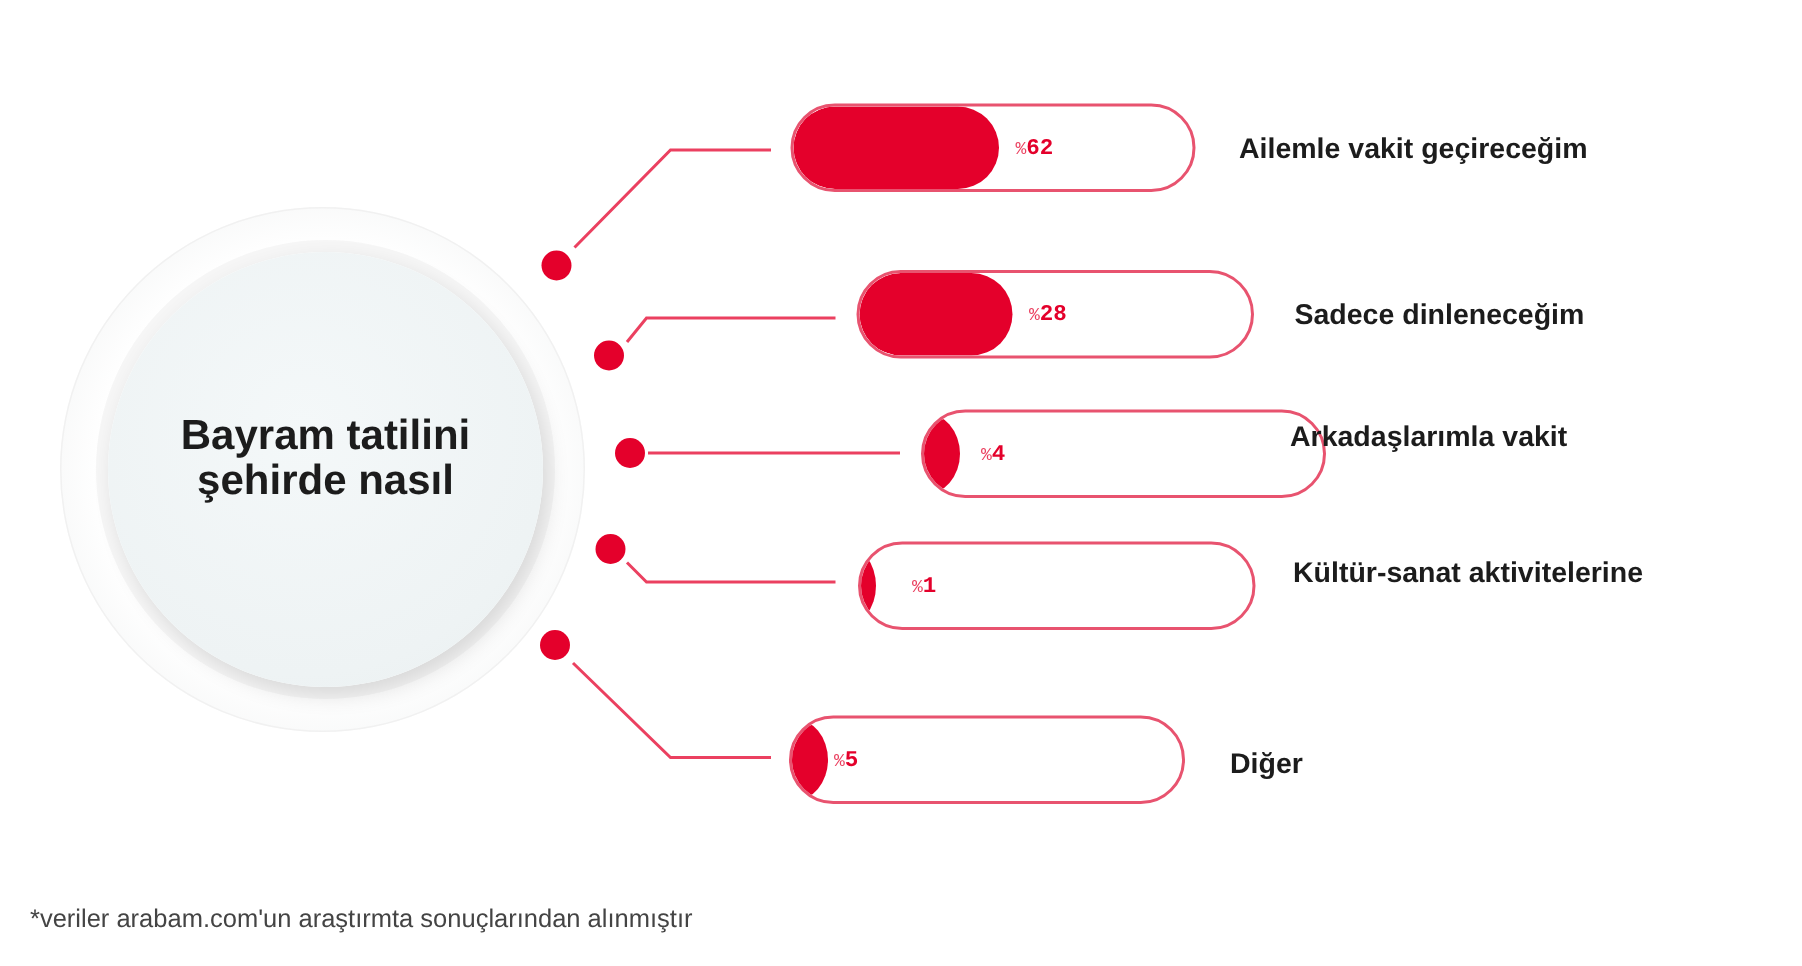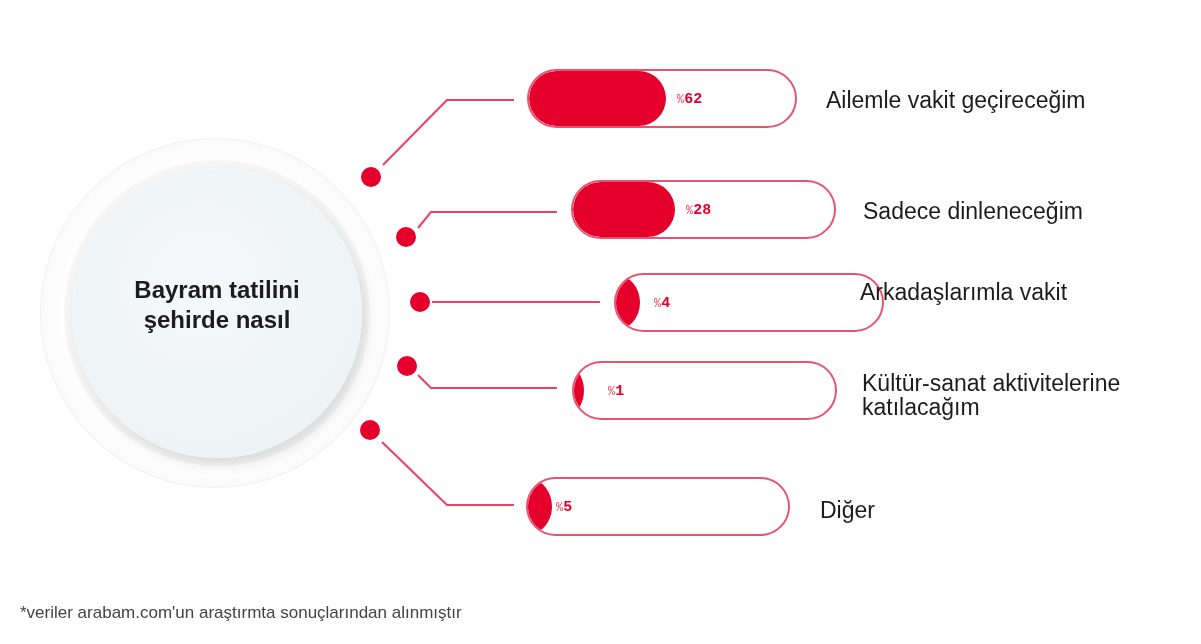--- a/index.html
+++ b/index.html
@@ -12,21 +12,21 @@
     background: radial-gradient(circle at 50% 50%, #ffffff 60%, #f5f6f6 80%, #ffffff 100%);
     box-shadow: 0 0 0 1px #f1f1f1 inset;
   }
   .inner-circle {
     position: absolute; left: 72px; top: 168px; width: 290px; height: 290px; border-radius: 50%;
     background: radial-gradient(circle at 45% 40%, #f4f8f9 0%, #eef3f4 70%, #e9eff0 100%);
     box-shadow: 4px 6px 14px rgba(0,0,0,0.12), 0 0 0 8px rgba(240,240,240,0.6);
     display: flex; align-items: center; justify-content: center; text-align: center;
   }
   .question {
-    font-weight: bold; font-size: 24px; line-height: 30px; color: #1c1c1c;
+    font-weight: bold; font-size: 28px; line-height: 30px; color: #1c1c1c;
     width: 240px; margin-top: -16px;
   }
   svg.connectors { position: absolute; left: 0; top: 0; }
   .dot {
     position: absolute; width: 20px; height: 20px; border-radius: 50%; background: #e4002b;
     transform: translate(-50%, -50%);
   }
   .bar {
     position: absolute; height: 59px; border: 2px solid #e8536f; border-radius: 32px;
     background: #ffffff; overflow: hidden; box-sizing: border-box; font-family: Liberation Mono, monospace;
@@ -34,21 +34,21 @@
   .bar-fill {
     position: absolute; left: 0; top: 0; bottom: 0; background: #e4002b; border-radius: 32px;
   }
   .bar-fill.sliver { border-radius: 50%; }
   .bar-value {
     position: absolute; top: 50%; transform: translateY(-50%);
     font-weight: bold; font-size: 15px; color: #e4002b;
   }
   .bar-value .pct { font-size: 12px; font-weight: normal; opacity: 0.75; }
   .label {
-    position: absolute; font-weight: normal; font-size: 23px; line-height: 24px; color: #1c1c1c;
+    position: absolute; font-weight: bold; font-size: 19px; line-height: 24px; color: #1c1c1c;
   }
   .footnote {
     position: absolute; left: 20px; top: 603px; font-size: 17px; color: #444;
   }
 </style>
 </head>
 <body>
 
 <div class="outer-ring"></div>
 <div class="inner-circle">
@@ -97,21 +97,20 @@
 <div class="label" style="left:860px;top:280px">
   <div>Arkadaşlarımla vakit</div>
 </div>
 
 <div class="bar" style="left:572px;top:361px;width:265px">
   <div class="bar-fill sliver" style="left:-34px;width:44px"></div>
   <div class="bar-value" style="left:34px"><span class="pct">%</span><span>1</span></div>
 </div>
 <div class="label" style="left:862px;top:371px">
   <div>Kültür-sanat aktivitelerine</div>
-  <div>katılacağım</div>
 </div>
 
 <div class="bar" style="left:526px;top:477px;width:264px">
   <div class="bar-fill sliver" style="left:-22px;width:46px"></div>
   <div class="bar-value" style="left:28px"><span class="pct">%</span><span>5</span></div>
 </div>
 <div class="label" style="left:820px;top:498px">
   <div>Diğer</div>
 </div>
 

